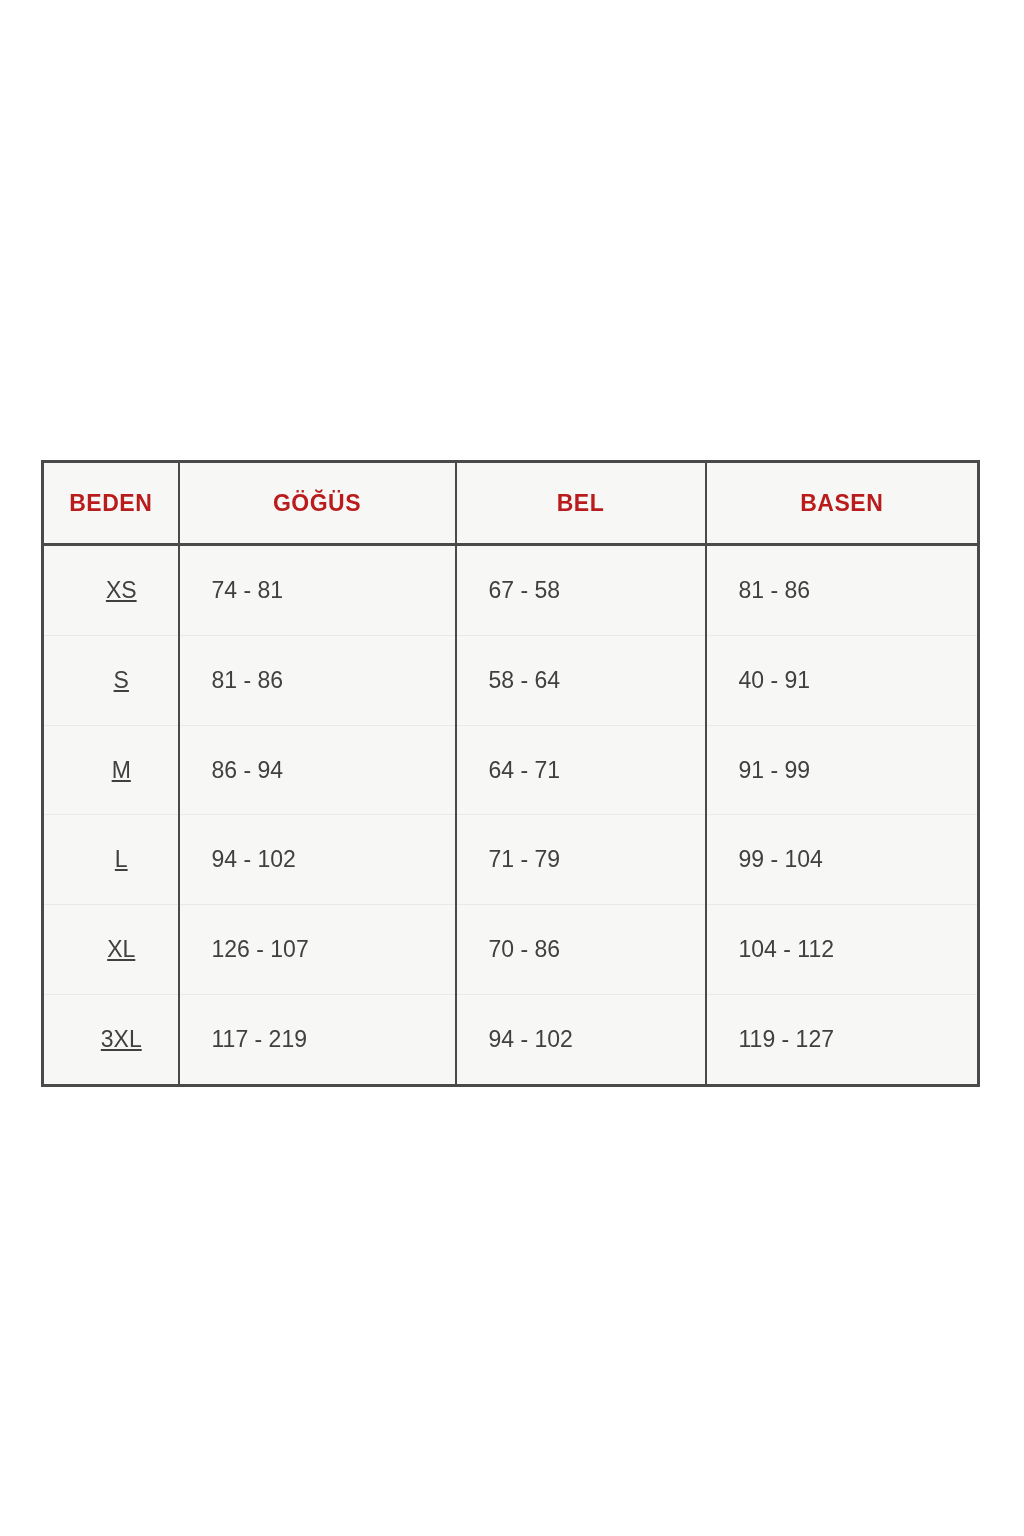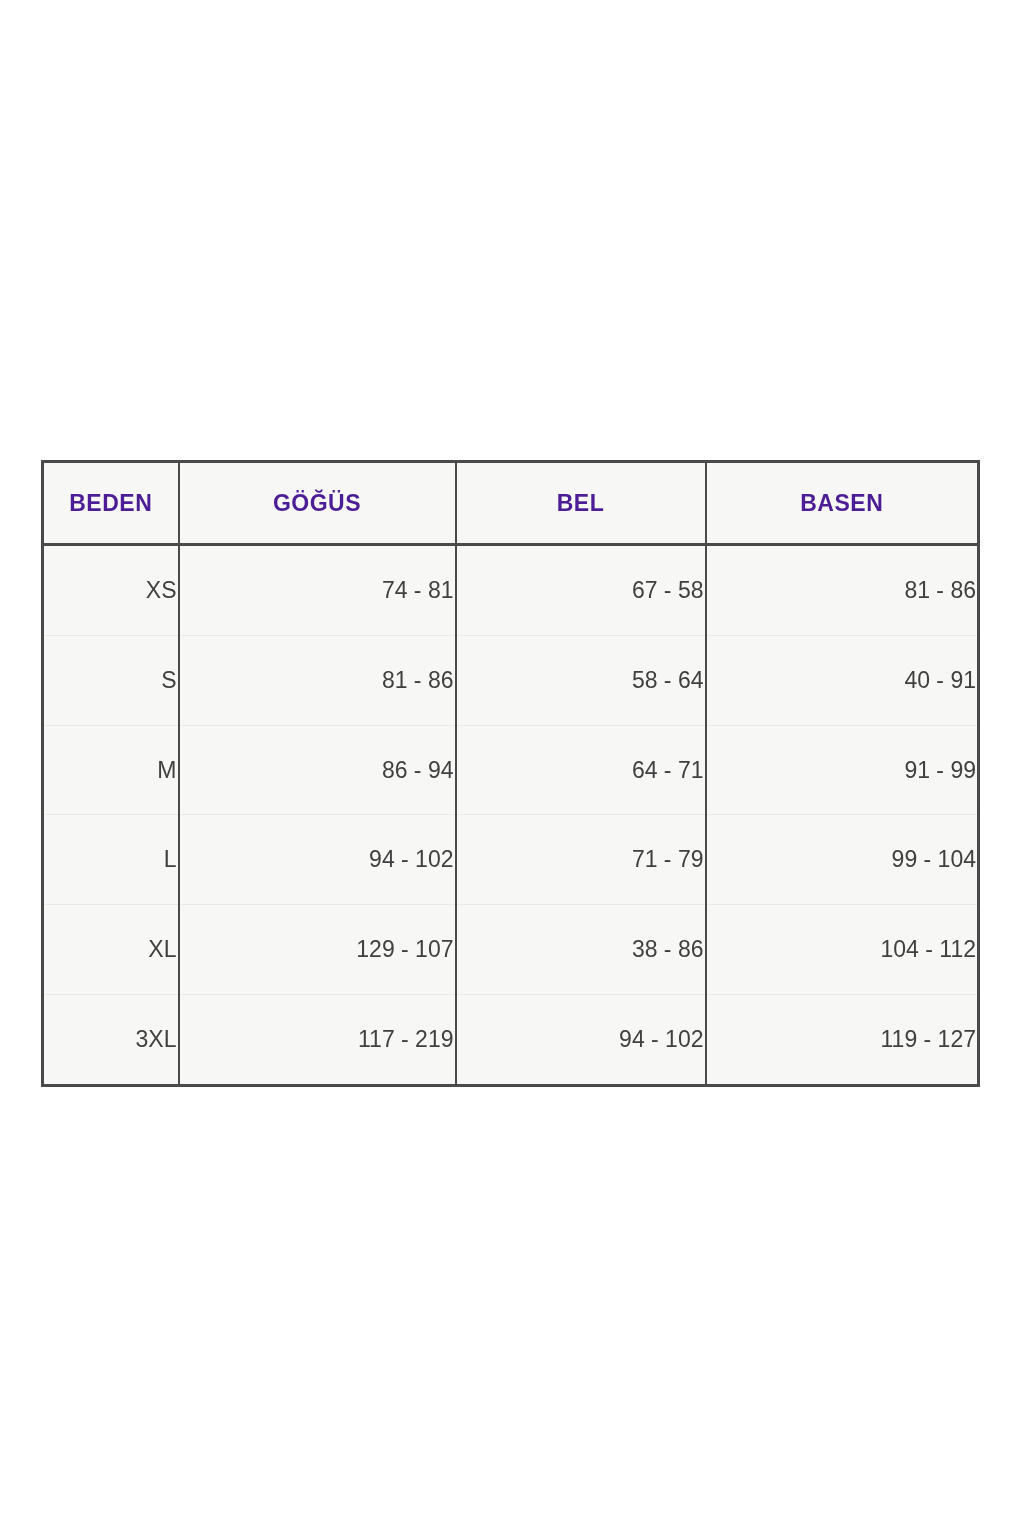--- a/index.html
+++ b/index.html
@@ -32,44 +32,45 @@
   table.size-table col.c1 { width: 277px; }
   table.size-table col.c2 { width: 250px; }
   table.size-table col.c3 { width: 273px; }
 
   table.size-table th {
     height: 78px;
     border-bottom: 3px solid #4a4a4a;
     border-left: 2px solid #4a4a4a;
     font-size: 23px;
     font-weight: 700;
-    color: #4c1d95;
+    color: #b91c1c;
     letter-spacing: 0.5px;
     text-align: center;
     vertical-align: middle;
   }
   table.size-table th:first-child { border-left: none; }
 
   table.size-table td {
     height: 77px;
     border-left: 2px solid #4a4a4a;
     border-top: 1px solid #e9e9e6;
     font-size: 23px;
     font-weight: 400;
     color: #404040;
-    text-align: right;
+    text-align: left;
     vertical-align: middle;
     padding-left: 32px;
   }
   table.size-table td:first-child { border-left: none; }
   table.size-table tbody tr:first-child td { border-top: none; }
 
   table.size-table td.size-col {
-    text-align: right;
+    text-align: center;
     padding-left: 22px;
+    text-decoration: underline;
   }
 </style>
 </head>
 <body>
 
 <div class="size-table-wrap">
   <table class="size-table">
     <colgroup>
       <col class="c0">
         <col class="c1">
@@ -104,22 +105,22 @@
         <td>91 - 99</td>
       </tr>
       <tr>
         <td class="size-col">L</td>
         <td>94 - 102</td>
         <td>71 - 79</td>
         <td>99 - 104</td>
       </tr>
       <tr>
         <td class="size-col">XL</td>
-        <td>129 - 107</td>
-        <td>38 - 86</td>
+        <td>126 - 107</td>
+        <td>70 - 86</td>
         <td>104 - 112</td>
       </tr>
       <tr>
         <td class="size-col">3XL</td>
         <td>117 - 219</td>
         <td>94 - 102</td>
         <td>119 - 127</td>
       </tr>
     </tbody>
   </table>

